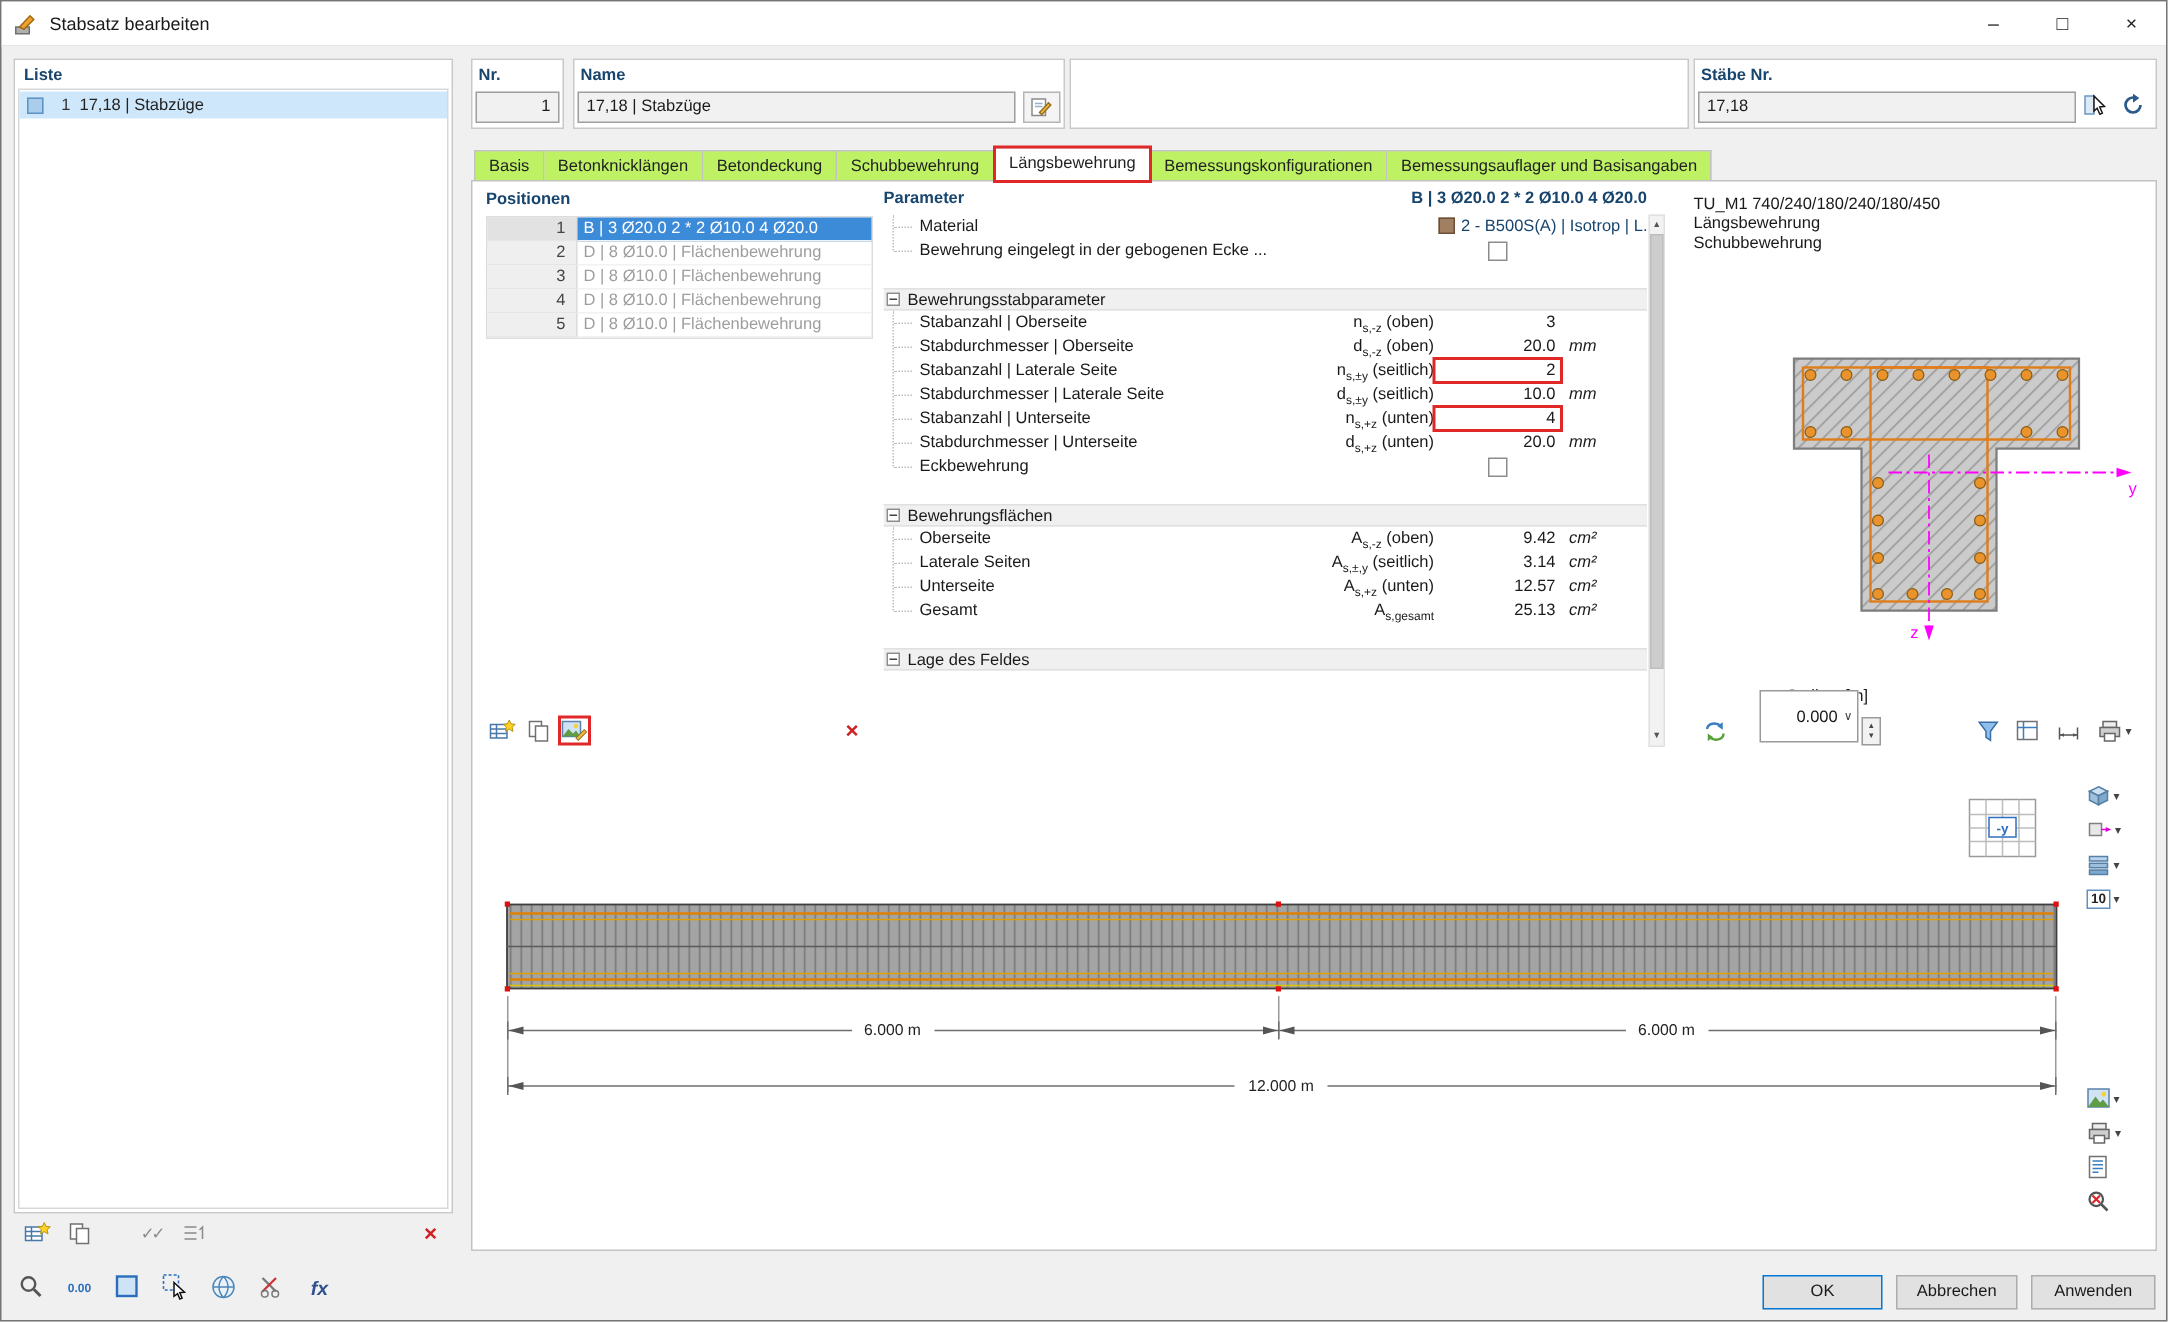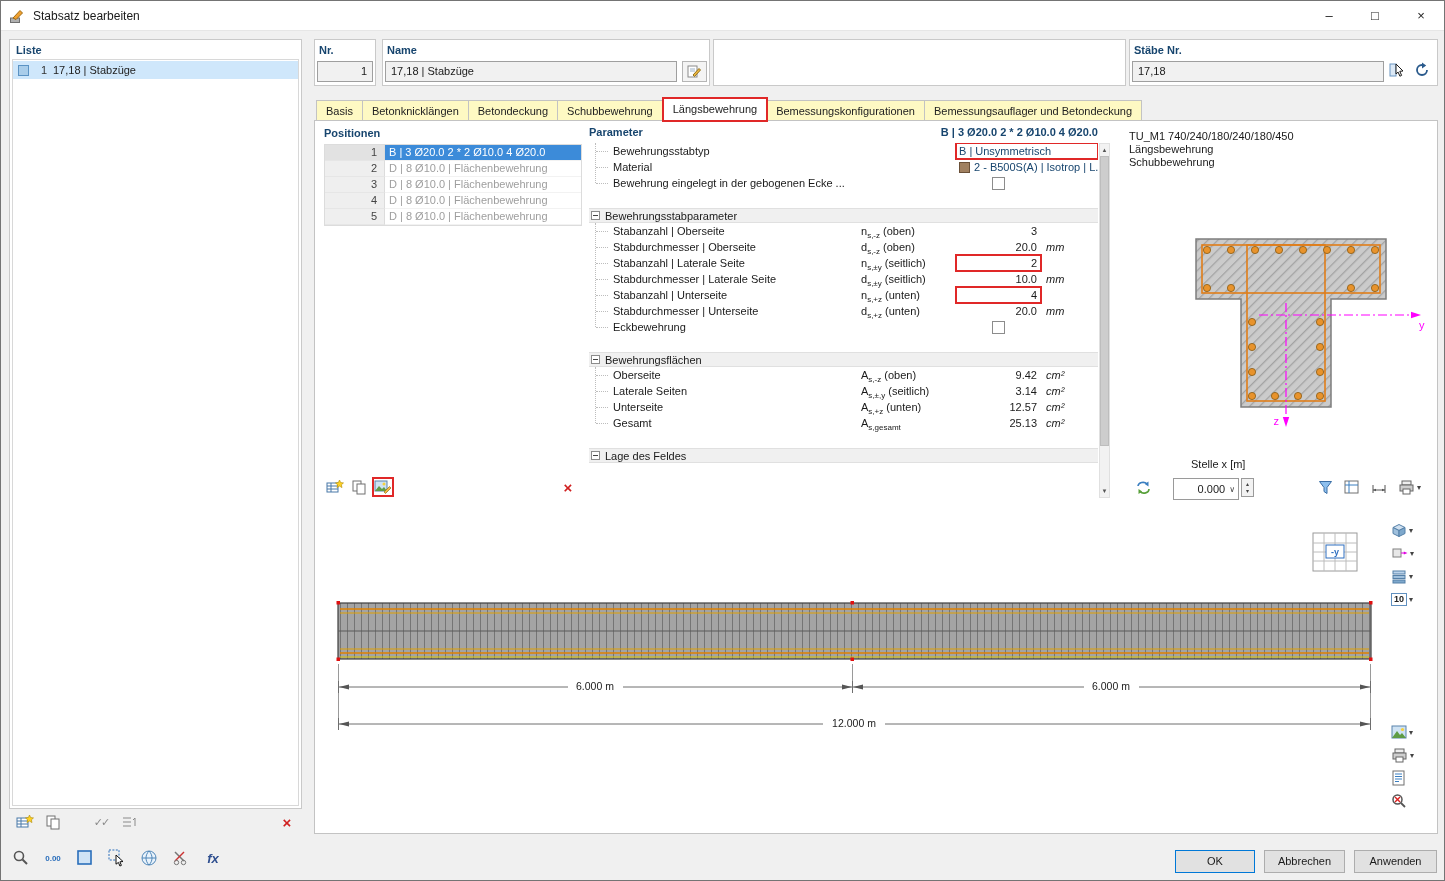--- a/index.html
+++ b/index.html
@@ -18,21 +18,21 @@
   .winbtns { margin-left:auto; display:flex; height:30px; }
   .winbtn { width:46px; display:flex; align-items:center; justify-content:center; font-size:13px; color:#222; }
 
   
   .field { background:#f1f1f1; border:1px solid #9f9f9f; height:21px; line-height:19px; padding:0 5px; white-space:nowrap; overflow:hidden; }
   .field.num { text-align:right; }
   .ibtn { background:#f4f4f4; border:1px solid #b5b5b5; display:flex; align-items:center; justify-content:center; }
 
   
   .tabbar { display:flex; align-items:flex-end; height:23px; }
-  .tab { height:21px; line-height:20px; padding:0 9px; background:#fef9c3; border:1px solid #c3c3c3; border-left:none; color:#222; white-space:nowrap; }
+  .tab { height:21px; line-height:20px; padding:0 9px; background:#bef264; border:1px solid #c3c3c3; border-left:none; color:#222; white-space:nowrap; }
   .tab:first-child { border-left:1px solid #c3c3c3; }
   .tab.active { height:23px; line-height:21px; background:#fff; border-bottom:none; border-left:1px solid #c3c3c3; z-index:3; }
   .red-box { outline:2px solid #e02828; outline-offset:-1px; z-index:5; }
 
   
   .content { left:313px; top:119px; width:1124px; height:714px; background:#fff; border:1px solid #c3c3c3; }
 
   
   .pos-table { border:1px solid #dcdcdc; }
   .pos-row { display:flex; height:16px; line-height:15px; }
@@ -44,21 +44,21 @@
   
   .sec-band { height:15px; background:#f0f0f0; border-top:1px solid #e0e0e0; border-bottom:1px solid #e0e0e0; display:flex; align-items:center; gap:5px; padding-left:2px; }
   .collapse { width:9px; height:9px; border:1px solid #8c8c8c; background:#fff; position:relative; flex:none; }
   .collapse::before { content:""; position:absolute; left:1px; right:1px; top:3px; border-top:1px solid #444; }
   .sec-rows { position:relative; }
   .sec-rows::before { content:""; position:absolute; left:6px; top:0; bottom:8px; border-left:1px dotted #bdbdbd; }
   .prow { display:flex; height:16px; line-height:16px; }
   .prow .lbl { width:272px; padding-left:24px; white-space:nowrap; overflow:hidden; position:relative; }
   .prow .lbl::before { content:""; position:absolute; left:7px; top:8px; width:12px; border-top:1px dotted #bdbdbd; }
   .prow .lbl.wide { width:367px; }
-  .prow .sym { width:95px; white-space:nowrap; }
+  .prow .sym { width:95px; white-space:nowrap;text-align:right; }
   .sym sub { font-size:8px; }
   .prow .val { width:85px; text-align:right; padding-right:4px; }
   .prow .wideval { width:142px; padding-left:3px; white-space:nowrap; overflow:hidden; }
   .prow .unit { width:57px; padding-left:5px;font-style:italic; }
   .navy { color:#17456e; }
   .cbwrap { width:85px; display:flex; justify-content:center; align-items:center; }
   .cb { width:13px; height:13px; background:#fff; border:1px solid #8c8c8c; }
   .swatch { display:inline-block; width:11px; height:11px; background:#a08060; border:1px solid #6a5038; vertical-align:-2px; margin-right:4px; }
   .sec-gap { height:17px; }
 
@@ -191,21 +191,21 @@
     </svg>
 </div>
 
 <div class="tabbar abs" style="left:315px;top:97px">
   <div class="tab">Basis</div>
   <div class="tab">Betonknicklängen</div>
   <div class="tab">Betondeckung</div>
   <div class="tab">Schubbewehrung</div>
   <div class="tab active red-box">Längsbewehrung</div>
   <div class="tab">Bemessungskonfigurationen</div>
-  <div class="tab">Bemessungsauflager und Betondeckung</div>
+  <div class="tab">Bemessungsauflager und Basisangaben</div>
 </div>
 
 <div class="content abs"></div>
 
 <div class="blab abs" style="left:323px;top:126px">Positionen</div>
 <div class="pos-table abs" style="left:323px;top:143px;width:258px">
   <div class="pos-row sel">
     <div class="pos-num">1</div>
     <div class="pos-txt">B | 3 Ø20.0 2 * 2 Ø10.0 4 Ø20.0</div>
   </div>
@@ -256,25 +256,20 @@
   </div>
 
 <div class="abs" style="left:588px;top:125px;width:509px;display:flex;justify-content:space-between">
   <span class="blab">Parameter</span>
   <span class="blab">B | 3 Ø20.0 2 * 2 Ø10.0 4 Ø20.0</span>
 </div>
 
 <div class="abs" style="left:588px;top:142px;width:509px;height:355px;overflow:hidden">
 
   <div class="sec-rows">
-    <div class="prow">
-      <div class="lbl">Bewehrungsstabtyp</div>
-      <div class="sym"></div>
-      <div class="wideval navy red-box">B | Unsymmetrisch</div>
-    </div>
     <div class="prow">
       <div class="lbl">Material</div>
       <div class="sym"></div>
       <div class="wideval navy"><span class="swatch"></span><span>2 - B500S(A) | Isotrop | L...</span></div>
     </div>
     <div class="prow">
       <div class="lbl wide">Bewehrung eingelegt in der gebogenen Ecke ...</div>
       <div class="cbwrap">
           <span class="cb"></span>
         </div>
@@ -435,21 +430,21 @@
 
 <div class="abs" style="left:1190px;top:457px">Stelle x [m]</div>
 <div class="tbtn abs" style="left:1131px;top:477px;width:24px;height:20px">
   <svg width="18" height="16">
       <path d="M3,6 A5,4 0 0 1 12,4" fill="none" stroke="#3a7ec0" stroke-width="1.6"></path>
       <polygon points="13.5,1.5 13.5,6.5 9.8,4" fill="#3a7ec0"></polygon>
       <path d="M14,9 A5,4 0 0 1 5,11.5" fill="none" stroke="#58a03a" stroke-width="1.6"></path>
       <polygon points="3.5,14 3.5,9 7.2,11.5" fill="#58a03a"></polygon>
     </svg>
 </div>
-<div class="combo abs" style="left:1172px;top:477px;width:66px;height:22px">
+<div class="combo abs" style="left:1172px;top:459px;width:66px;height:35px">
   <span class="cval">0.000</span>
   <span class="carr">∨</span>
 </div>
 <div class="stepper abs" style="left:1240px;top:477px;width:13px;height:19px">
   <span>▴</span>
   <span>▾</span>
 </div>
 <div class="abs" style="left:1314px;top:477px;display:flex;gap:7px;align-items:center">
   <div class="tbtn">
     <svg width="15" height="15">

